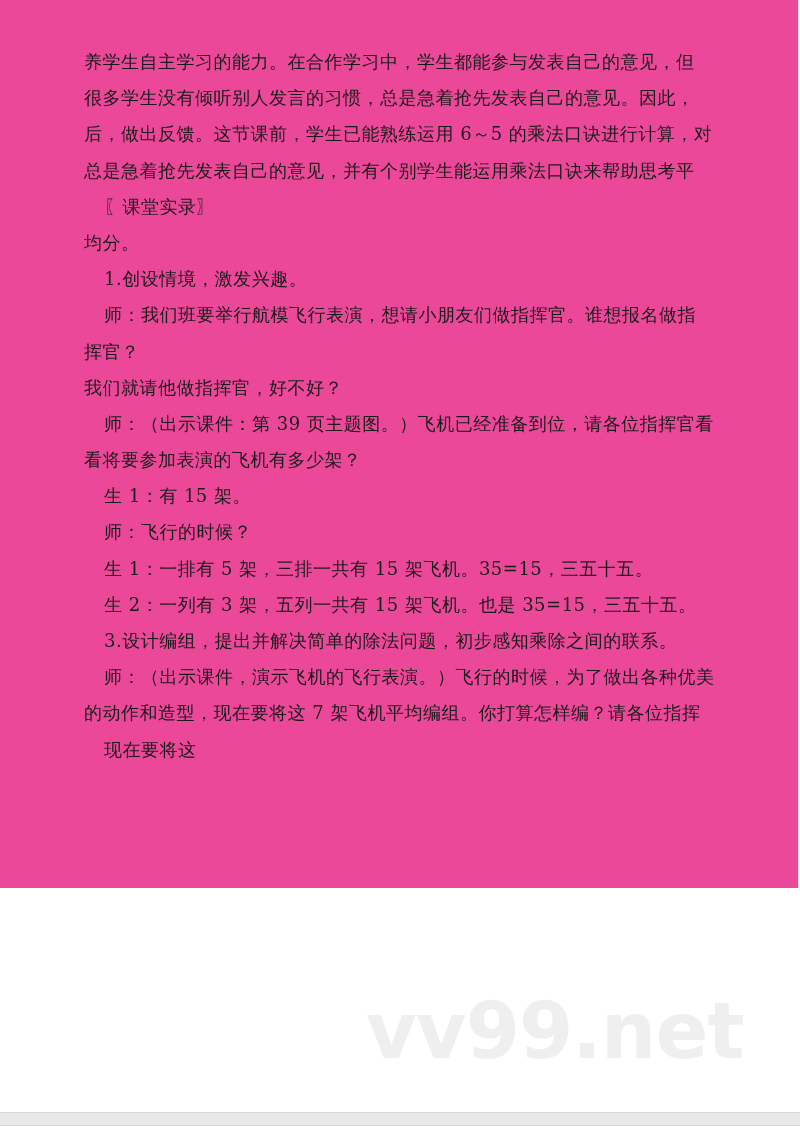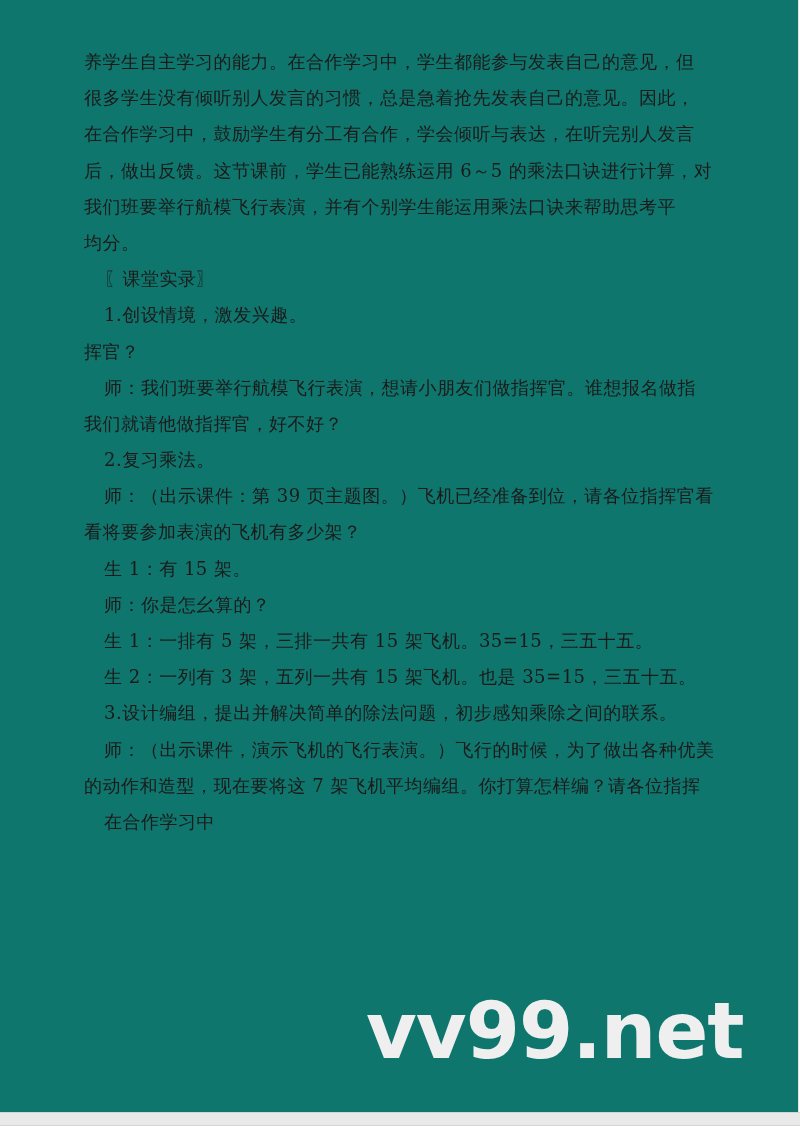--- a/index.html
+++ b/index.html
@@ -4,22 +4,22 @@
   <style>
     html, body { margin: 0; padding: 0; }
     body {
       width: 800px; height: 1137px; overflow: hidden;
       background: #ffffff;
       position: relative;
       font-family: "DejaVu Serif", "Liberation Serif", serif;
       color: #1a1a1a;
     }
     .page {
-      position: absolute; left: 0; top: 0; width: 798px; height: 1112px;
-      background: #0f766e;
+      position: absolute; left: 0; top: 0; width: 798px; height: 888px;
+      background: #ec4899;
       border-right: 1px solid #e4e4e4;
     }
     .content {
       position: absolute; left: 84px; top: 44px; width: 630px;
     }
     .line {
       font-size: 18px;
       line-height: 36.2px;
       height: 36.2px;
       white-space: nowrap;
@@ -45,37 +45,35 @@
       position: absolute; left: 0; top: 1126px; width: 800px; height: 11px; background: #ffffff;
     }
   </style>
 </head>
 <body>
 
 <div class="page">
   <div class="content">
     <div class="line">养学生自主学习的能力。在合作学习中，学生都能参与发表自己的意见，但</div>
     <div class="line">很多学生没有倾听别人发言的习惯，总是急着抢先发表自己的意见。因此，</div>
-    <div class="line">在合作学习中，鼓励学生有分工有合作，学会倾听与表达，在听完别人发言</div>
     <div class="line">后，做出反馈。这节课前，学生已能熟练运用 6～5 的乘法口诀进行计算，对</div>
-    <div class="line">我们班要举行航模飞行表演，并有个别学生能运用乘法口诀来帮助思考平</div>
+    <div class="line">总是急着抢先发表自己的意见，并有个别学生能运用乘法口诀来帮助思考平</div>
+    <div class="line indent">〖课堂实录〗</div>
     <div class="line">均分。</div>
-    <div class="line indent">〖课堂实录〗</div>
     <div class="line indent">1.创设情境，激发兴趣。</div>
+    <div class="line indent">师：我们班要举行航模飞行表演，想请小朋友们做指挥官。谁想报名做指</div>
     <div class="line">挥官？</div>
-    <div class="line indent">师：我们班要举行航模飞行表演，想请小朋友们做指挥官。谁想报名做指</div>
     <div class="line">我们就请他做指挥官，好不好？</div>
-    <div class="line indent">2.复习乘法。</div>
     <div class="line indent">师：（出示课件：第 39 页主题图。）飞机已经准备到位，请各位指挥官看</div>
     <div class="line">看将要参加表演的飞机有多少架？</div>
     <div class="line indent">生 1：有 15 架。</div>
-    <div class="line indent">师：你是怎幺算的？</div>
+    <div class="line indent">师：飞行的时候？</div>
     <div class="line indent">生 1：一排有 5 架，三排一共有 15 架飞机。35=15，三五十五。</div>
     <div class="line indent">生 2：一列有 3 架，五列一共有 15 架飞机。也是 35=15，三五十五。</div>
     <div class="line indent">3.设计编组，提出并解决简单的除法问题，初步感知乘除之间的联系。</div>
     <div class="line indent">师：（出示课件，演示飞机的飞行表演。）飞行的时候，为了做出各种优美</div>
     <div class="line">的动作和造型，现在要将这 7 架飞机平均编组。你打算怎样编？请各位指挥</div>
-    <div class="line indent">在合作学习中</div>
+    <div class="line indent">现在要将这</div>
   </div>
   <div class="watermark">vv99.net</div>
 </div>
 <div class="bottom-bar"></div>
 <div class="below"></div>
 
 </body></html>

